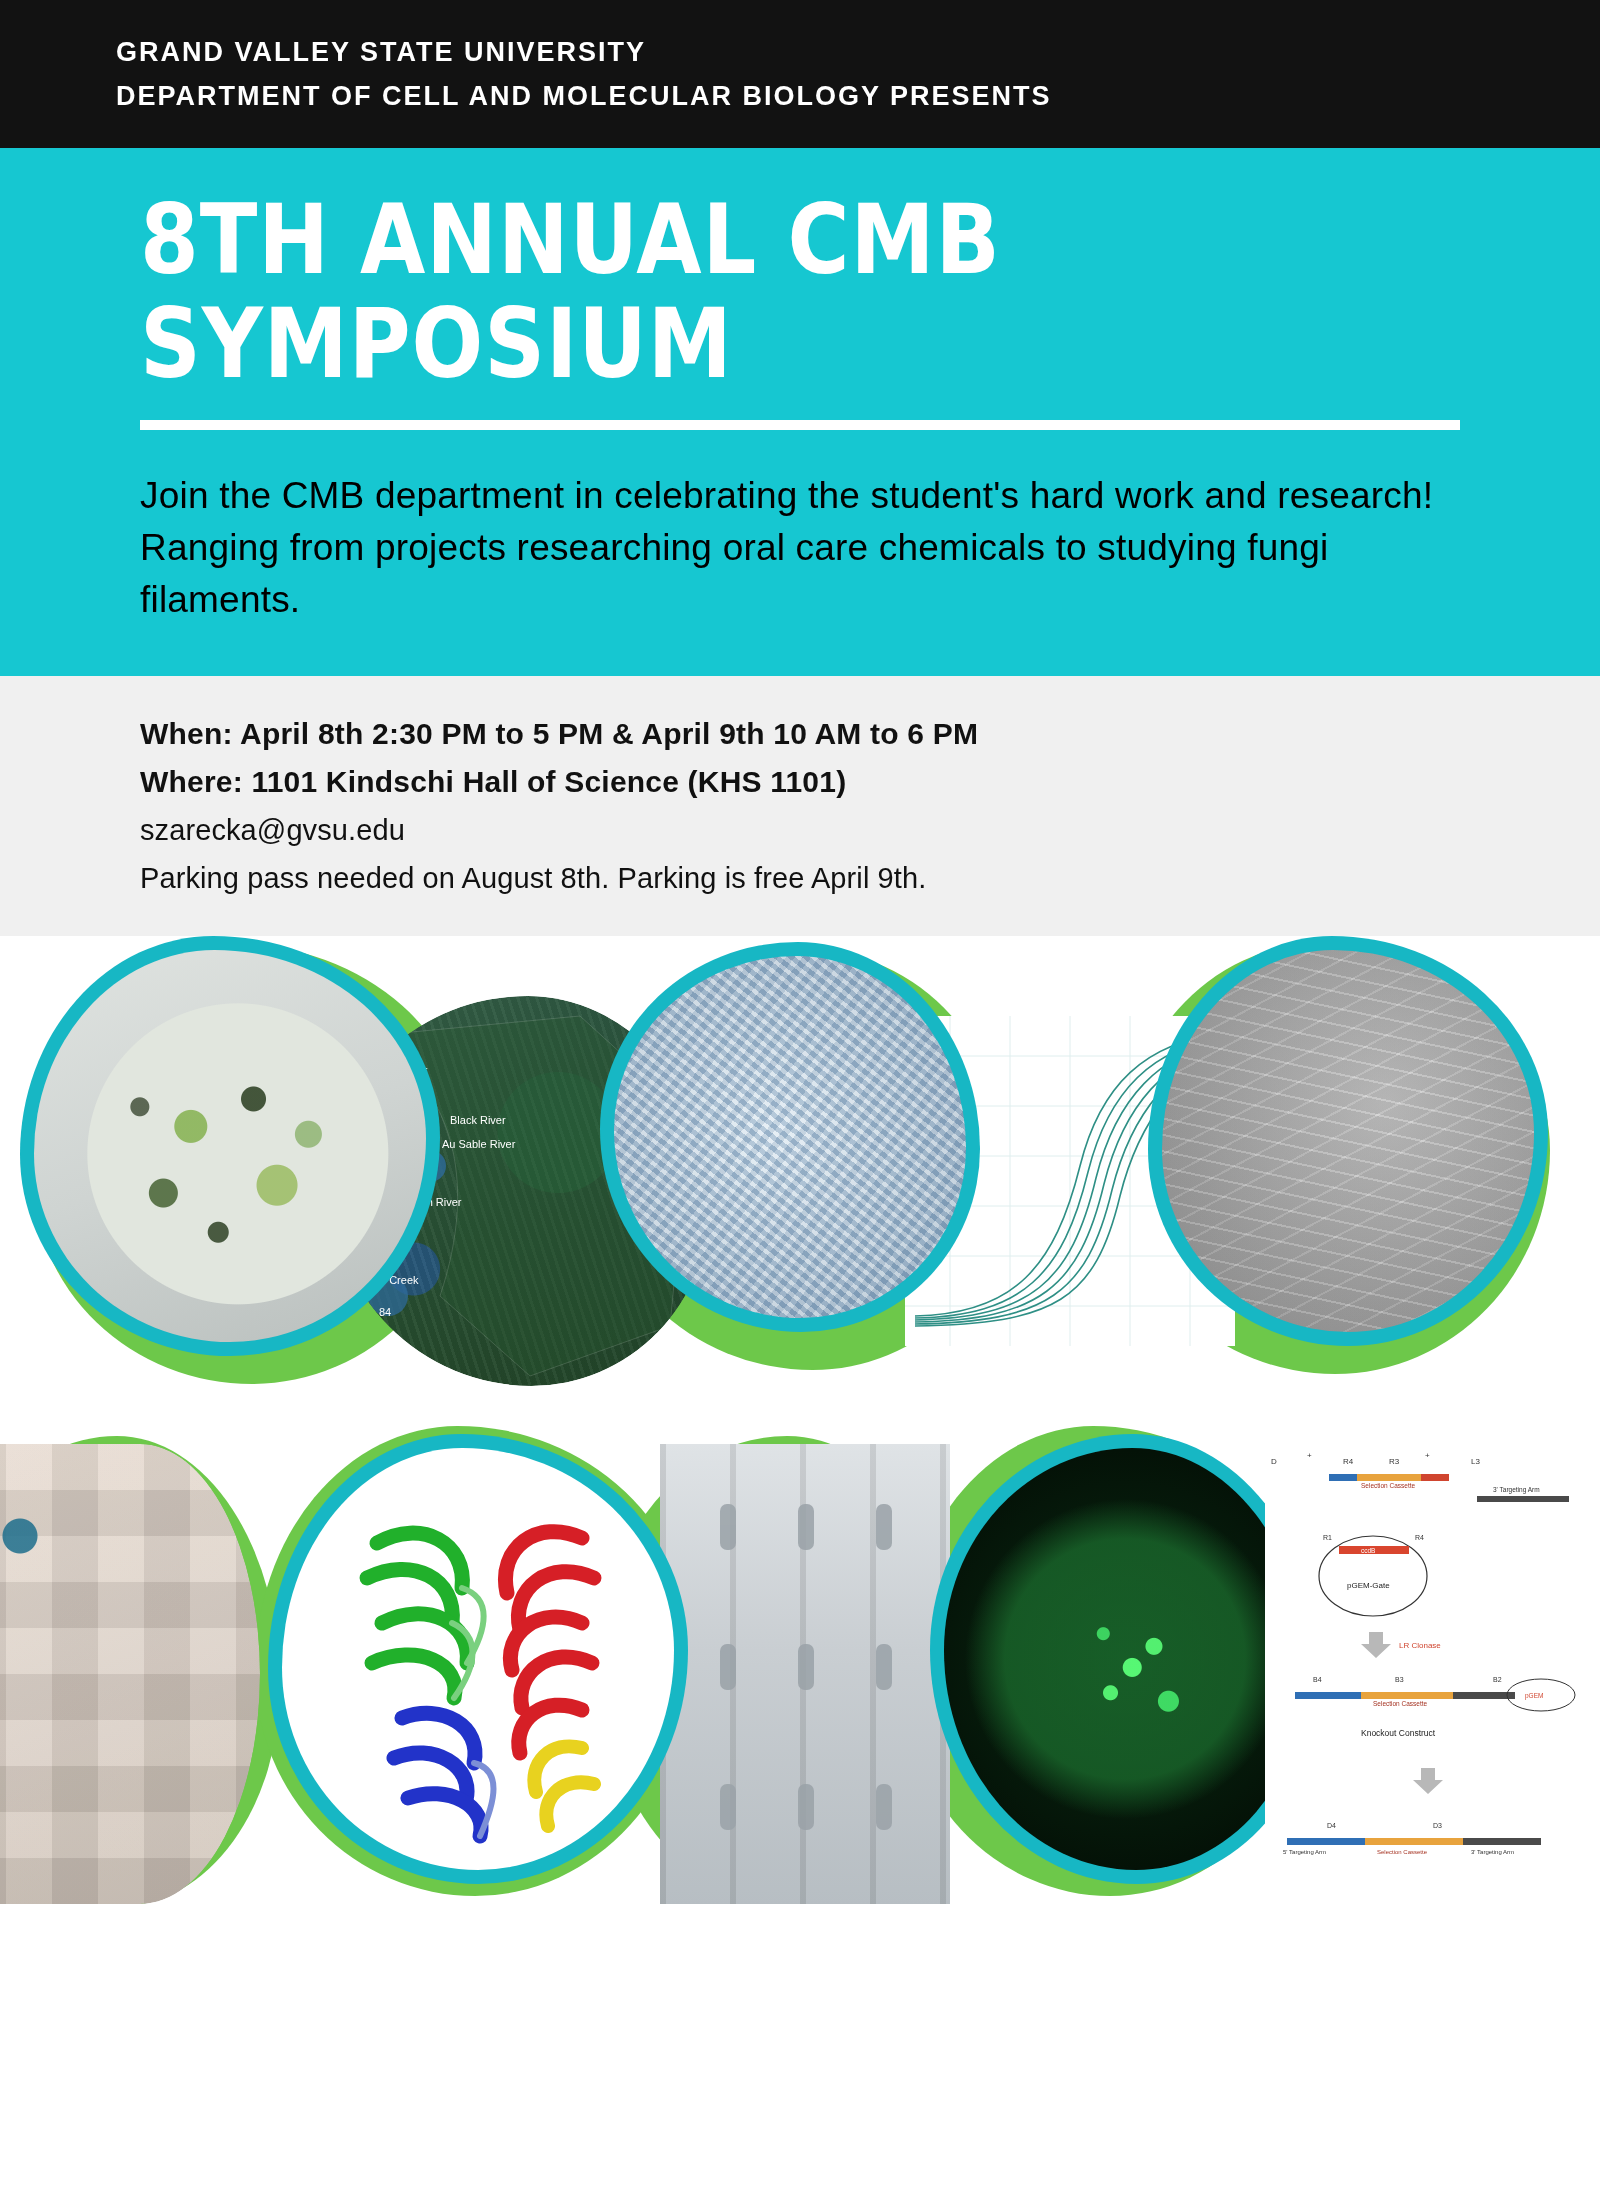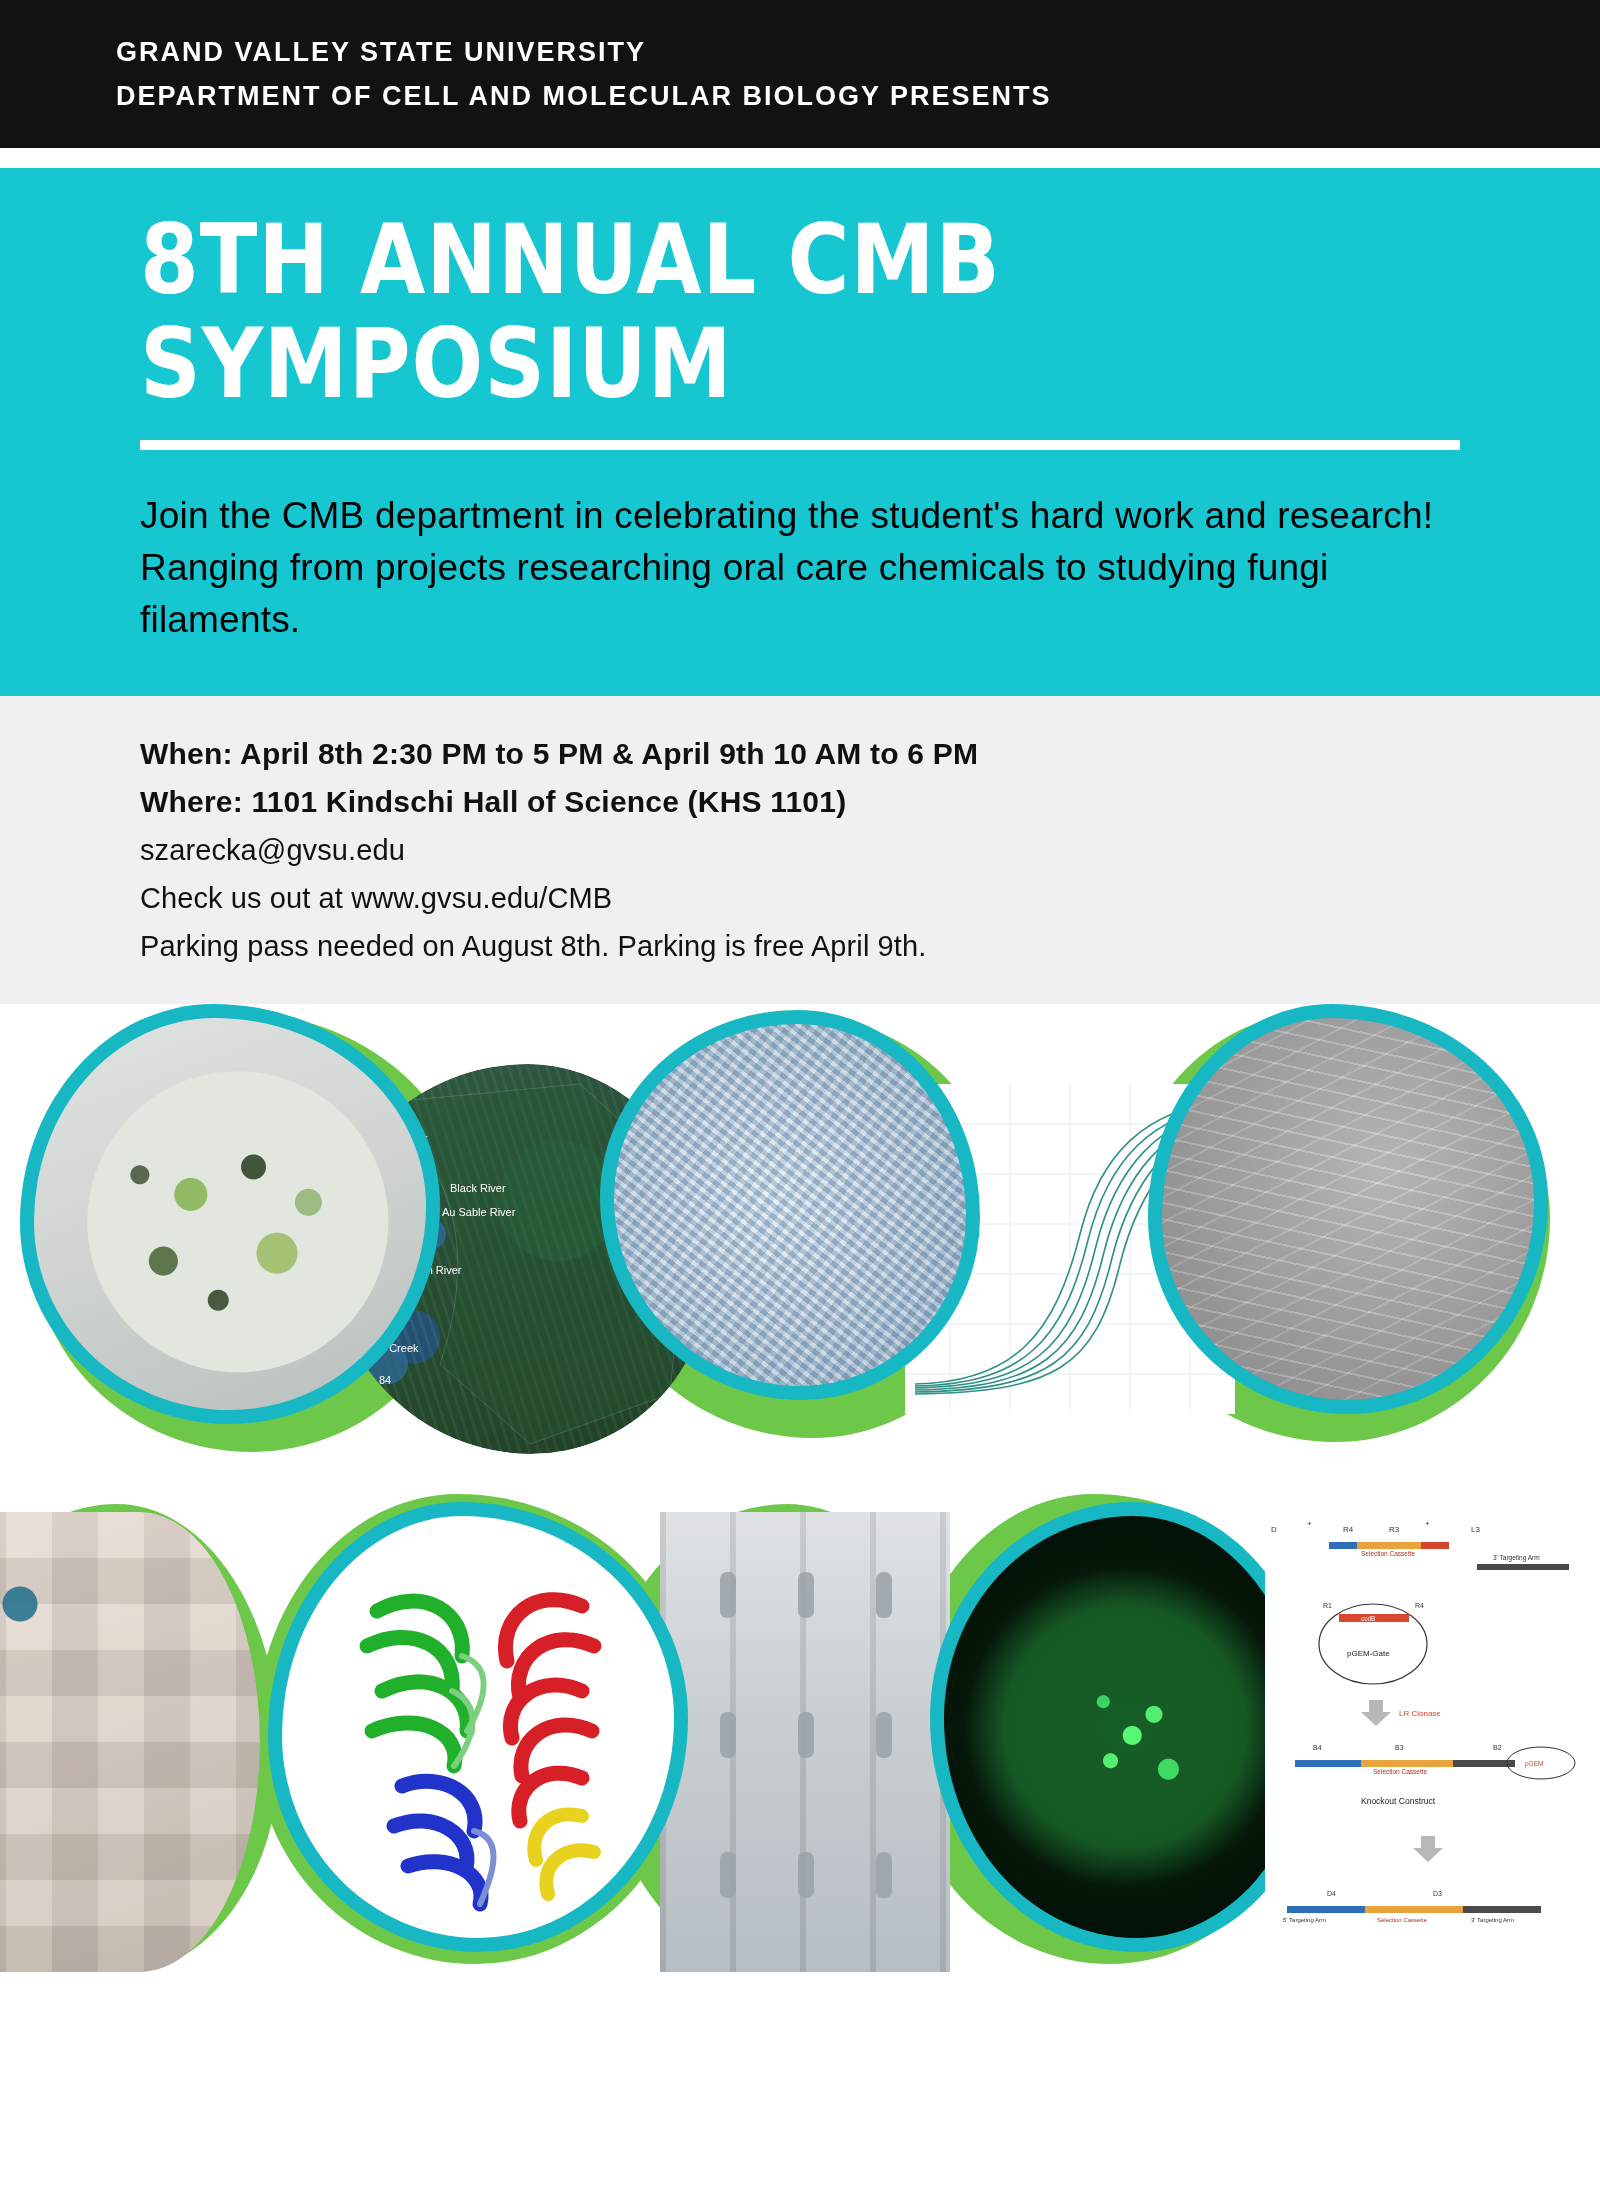--- a/index.html
+++ b/index.html
@@ -30,21 +30,20 @@
     line-height: 44px;
     text-transform: uppercase;
     font-family: "Liberation Sans", sans-serif;
   }
 
   
   .hero {
     background: #16c7d1;
     padding: 40px 140px 50px 140px;
     box-sizing: border-box;
-    margin-top: 20px;
   }
   .hero-title {
     color: #ffffff;
     font-family: "DejaVu Sans", sans-serif;
     font-weight: bold;
     font-size: 96px;
     line-height: 104px;
     letter-spacing: 1px;
     transform: scaleX(0.88);
     transform-origin: left center;
@@ -208,21 +207,20 @@
   <div class="hero-title">8th Annual CMB</div>
   <div class="hero-title">Symposium</div>
   <div class="hero-rule"></div>
   <div class="hero-desc">Join the CMB department in celebrating the student's hard work and research! Ranging from projects researching oral care chemicals to studying fungi filaments.</div>
 </div>
 
 <div class="details">
   <div class="details-line bold">When: April 8th 2:30 PM to 5 PM &amp; April 9th 10 AM to 6 PM</div>
   <div class="details-line bold">Where: 1101 Kindschi Hall of Science (KHS 1101)</div>
   <div class="details-line">szarecka@gvsu.edu</div>
-  <div class="details-line">Check us out at www.gvsu.edu/CMB</div>
   <div class="details-line">Parking pass needed on August 8th. Parking is free April 9th.</div>
 </div>
 
 <div class="collage">
 
   <div class="blob scallop green-blob" style="left:32px;  top:8px;   width:440px; height:440px;"></div>
   <div class="blob scallop2 green-blob" style="left:590px; top:14px;  width:420px; height:420px;"></div>
   <div class="blob scallop green-blob" style="left:1120px;top:8px;   width:430px; height:430px;"></div>
 
   <div class="blob scallop2" style="left:330px; top:60px; width:380px; height:390px;">

